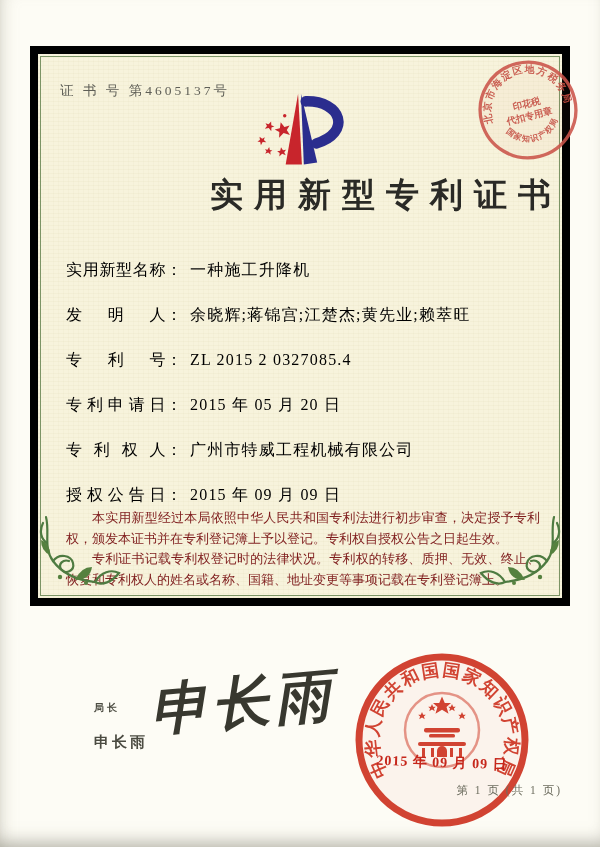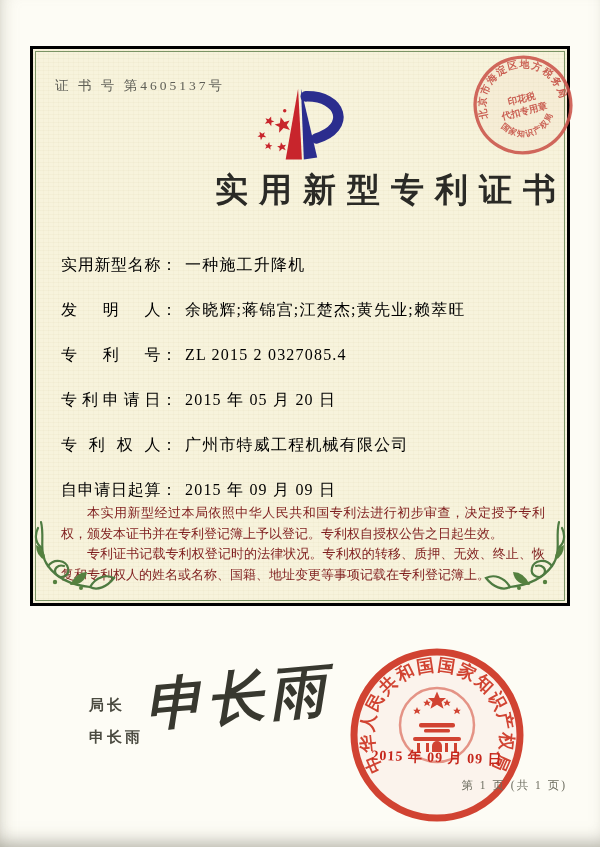--- a/index.html
+++ b/index.html
@@ -6,21 +6,21 @@
   body { background:#e9e9e4; font-family:"Liberation Serif","DejaVu Serif",serif; }
   .scan {
     position:relative; width:600px; height:847px; margin:0 auto;
     background:#fdfcf5; overflow:hidden;
     box-shadow: inset 0 -14px 18px -10px rgba(120,118,105,.55),
                 inset 14px 0 20px -16px rgba(150,148,130,.4);
   }
   .frame {
     position:absolute; left:30px; top:46px; width:540px; height:560px;
     background:#f7f3dc;
-    border:3px solid #000000;
+    border:8px solid #000000;
     box-shadow: inset 0 0 0 2px #f7f3dc, inset 0 0 0 3px #7b9465;
   }
   .frame::before {
     content:""; position:absolute; inset:0; pointer-events:none;
     background:
       repeating-linear-gradient(0deg, rgba(170,155,90,.05) 0 1px, transparent 1px 4px),
       repeating-linear-gradient(90deg, rgba(170,155,90,.04) 0 1px, transparent 1px 5px);
   }
   .cert-no {
     position:absolute; left:22px; top:28px;
@@ -43,21 +43,21 @@
     text-align:justify; text-align-last:justify; letter-spacing:.5px;
   }
   .fcolon { margin:0 8px 0 0; }
   .fvalue { letter-spacing:1.2px; }
   .body-text {
     position:absolute; left:28px; right:22px; top:454px;
     font-size:13px; line-height:20.5px; color:#7f1d1d;
     text-align:justify; 
   }
   .body-text p { text-indent:2em; }
-  .sig-title { position:absolute; left:56px; top:647px; font-size:15px; font-weight:600; letter-spacing:3px; color:#4b4b41; }
+  .sig-title { position:absolute; left:56px; top:647px; font-size:10px; font-weight:600; letter-spacing:3px; color:#4b4b41; }
   .sig-name  { position:absolute; left:56px; top:679px; font-size:15px; font-weight:600; letter-spacing:3px; color:#4b4b41; }
   .sig-script {
     position:absolute; left:112px; top:610px; width:210px;
     font-size:57px; font-weight:700; font-style:italic; letter-spacing:5px;
     color:#38382f; transform:rotate(-5deg); white-space:nowrap;
   }
   .seal { position:absolute; left:314px; top:596px; width:180px; height:180px; opacity:.95; }
   .seal-date {
     position:absolute; left:312px; top:700px; width:184px; text-align:center;
     font-size:14px; font-weight:700; color:#c6271c; letter-spacing:1px;
@@ -128,21 +128,21 @@
       <div class="field-row">
         <span class="flabel">专利号</span><span class="fcolon">：</span><span class="fvalue">ZL 2015 2 0327085.4</span>
       </div>
       <div class="field-row">
         <span class="flabel">专利申请日</span><span class="fcolon">：</span><span class="fvalue">2015 年 05 月 20 日</span>
       </div>
       <div class="field-row">
         <span class="flabel">专利权人</span><span class="fcolon">：</span><span class="fvalue">广州市特威工程机械有限公司</span>
       </div>
       <div class="field-row">
-        <span class="flabel">自申请日起算</span><span class="fcolon">：</span><span class="fvalue">2015 年 09 月 09 日</span>
+        <span class="flabel">授权公告日</span><span class="fcolon">：</span><span class="fvalue">2015 年 09 月 09 日</span>
       </div>
     </div>
 
     <div class="body-text">
       <p>本实用新型经过本局依照中华人民共和国专利法进行初步审查，决定授予专利权，颁发本证书并在专利登记簿上予以登记。专利权自授权公告之日起生效。</p>
       <p>专利证书记载专利权登记时的法律状况。专利权的转移、质押、无效、终止、恢复和专利权人的姓名或名称、国籍、地址变更等事项记载在专利登记簿上。</p>
     </div>
 
     <div class="sig-title">局长</div>
     <div class="sig-name">申长雨</div>

